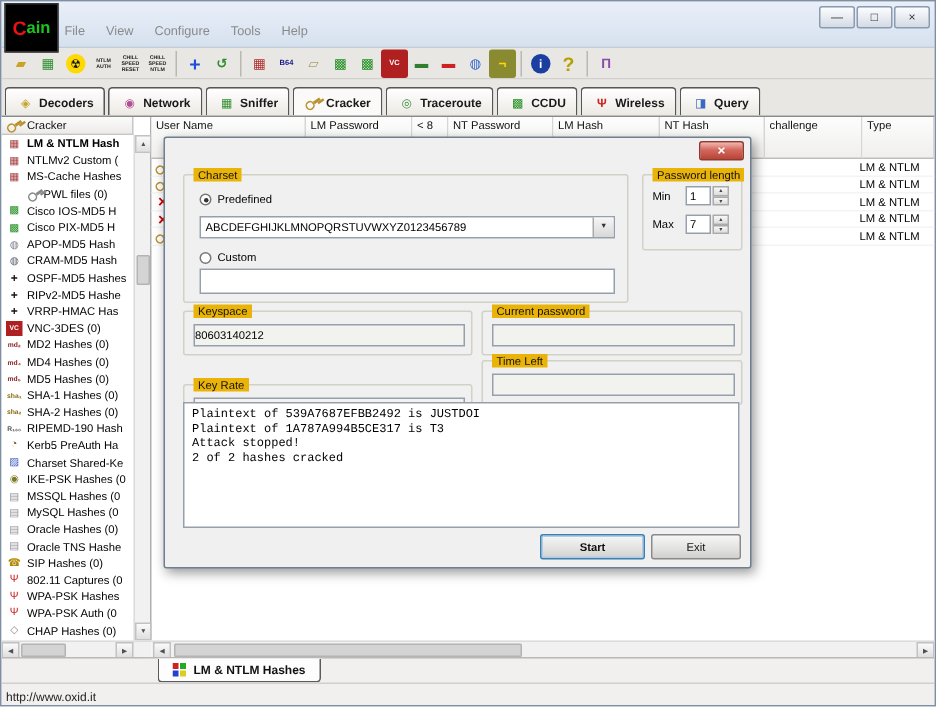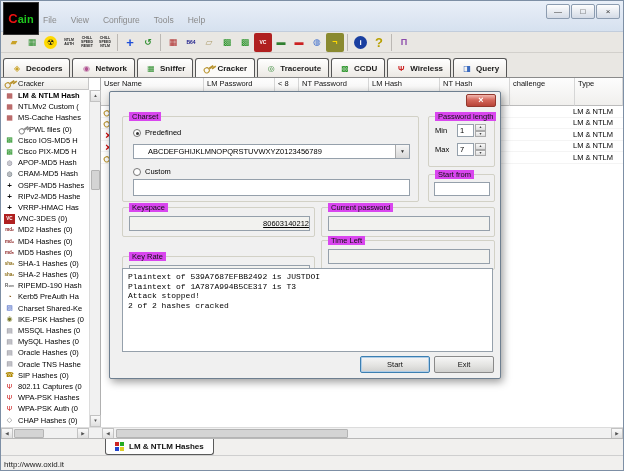--- a/index.html
+++ b/index.html
@@ -72,37 +72,37 @@
   
   .footband{position:absolute;left:0;top:437px;width:100%;height:17px;background:#f1f0ee;border-top:1px solid #b8b8b8;padding-left:36px;}
   .foottab{position:absolute;left:104px;top:0;height:16px;display:inline-flex;align-items:center;gap:4px;padding:0 9px;background:#fdfdfd;border:1px solid #5a5a5a;border-top:none;border-radius:0 0 3px 3px;font-size:8px;font-weight:700;color:#111;}
   .statusbar{position:absolute;left:0;top:454px;width:100%;height:17px;background:#f1f0ee;border-top:1px solid #cfcfcf;font-size:8px;color:#222;display:flex;align-items:center;padding-left:3px;}
 
   
   .dialog{position:absolute;left:108px;top:90px;width:392px;height:288px;background:#f0f0f0;border:1px solid #6e7f90;border-radius:2px;box-shadow:2px 3px 8px rgba(0,0,0,.4);z-index:20;}
   .dtitle{position:absolute;left:0;top:0;width:100%;height:18px;background:linear-gradient(#eaf1fa,#cdd9e9);border-bottom:1px solid #b4c2d4;font-size:8px;font-weight:700;color:#17202a;line-height:17px;padding-left:6px;}
   .dclose{position:absolute;top:2px;right:4px;width:30px;height:13px;background:linear-gradient(#f2b8b0,#d4685c 45%,#b84438);border:1px solid #93382e;border-radius:2px;color:#fff;font-size:9px;line-height:11px;text-align:center;font-weight:700;}
   .grp{position:absolute;border:1px solid #d2d1c6;border-radius:2px;}
-  .grp>.lg{position:absolute;top:-5px;left:6px;background:#d946ef;padding:0 3px;font-size:7.5px;line-height:9px;color:#111;white-space:nowrap;}
+  .grp>.lg{position:absolute;top:-5px;left:6px;background:#eab308;padding:0 3px;font-size:7.5px;line-height:9px;color:#111;white-space:nowrap;}
   .fld{position:absolute;background:#fff;border:1px solid #95a0ab;font-size:7.5px;color:#000;}
-  .fld.ro{background:#f2f2ef;text-align:right;line-height:13px;text-decoration:underline;}
+  .fld.ro{background:#f2f2ef;text-align:left;line-height:13px;}
   .radio{position:absolute;display:flex;align-items:center;gap:4px;font-size:7.5px;color:#000;}
   .radio .rc{width:8px;height:8px;border:1px solid #777;border-radius:50%;background:#fff;position:relative;flex:none;}
   .radio.sel .rc::after{content:"";position:absolute;left:2px;top:2px;width:3px;height:3px;background:#333;border-radius:50%;}
   .combo{position:absolute;background:#fff;border:1px solid #95a0ab;display:flex;height:15px;}
-  .combo .ct{flex:1;font-size:7.5px;line-height:13px;padding-left:14px;overflow:hidden;white-space:nowrap;}
+  .combo .ct{flex:1;font-size:7.5px;line-height:13px;padding-left:3px;overflow:hidden;white-space:nowrap;}
   .combo .cb{width:14px;background:linear-gradient(#f6f6f6,#d8d8d8);border-left:1px solid #aaa;text-align:center;font-size:5px;line-height:13px;color:#333;}
   .spinrow{position:absolute;display:flex;align-items:center;}
   .spinrow .sl{width:22px;font-size:7.5px;}
   .spinrow .sv{width:17px;height:13px;border:1px solid #95a0ab;background:#fff;font-size:7.5px;line-height:11px;padding-left:2px;}
   .spinrow .sb{width:11px;height:13px;margin-left:1px;display:flex;flex-direction:column;}
   .spinrow .sb span{flex:1;background:linear-gradient(#f8f8f8,#ddd);border:1px solid #aaa;font-size:3.5px;line-height:4.5px;text-align:center;color:#444;}
   .outbox{position:absolute;left:12px;top:176px;width:371px;height:84px;background:#fff;border:1px solid #95a0ab;font-family:"Liberation Mono","DejaVu Sans Mono",monospace;font-size:8px;line-height:9.5px;padding:3px 5px;white-space:pre;color:#000;overflow:hidden;}
   .btn{position:absolute;height:17px;background:linear-gradient(#f6f6f6,#e2e2e0 60%,#d0d0ce);border:1px solid #8a8a8a;border-radius:2px;font-size:7.5px;text-align:center;line-height:15px;color:#111;}
-  .btn.focus{border-color:#3c7fb1;box-shadow:inset 0 0 0 1px #aecde8;}
+  .btn.focus{border-color:#3c7fb1;box-shadow:inset 0 0 0 1px #aecde8;font-weight:bold;}
 </style>
 </head>
 <body>
 
 <div id="win">
 
   <div class="titlebar">
     <div class="menubar">
       <span>File</span>
         <span>View</span>
@@ -537,24 +537,20 @@
       <div class="spinrow" style="left:6px;top:26px;">
         <span class="sl">Max</span>
         <span class="sv">7</span>
         <span class="sb">
             <span>▲</span>
             <span>▼</span>
           </span>
       </div>
     </div>
 
-    <div class="grp" style="left:318px;top:82px;width:67px;height:28px;">
-      <span class="lg">Start from</span>
-      <div class="fld" style="left:5px;top:7px;width:56px;height:14px;"></div>
-    </div>
 
     <div class="grp" style="left:12px;top:115px;width:193px;height:30px;">
       <span class="lg">Keyspace</span>
       <div class="fld ro" style="left:6px;top:8px;width:181px;height:15px;">80603140212</div>
     </div>
 
     <div class="grp" style="left:211px;top:115px;width:174px;height:30px;">
       <span class="lg">Current password</span>
       <div class="fld ro" style="left:6px;top:8px;width:162px;height:15px;"></div>
     </div>

